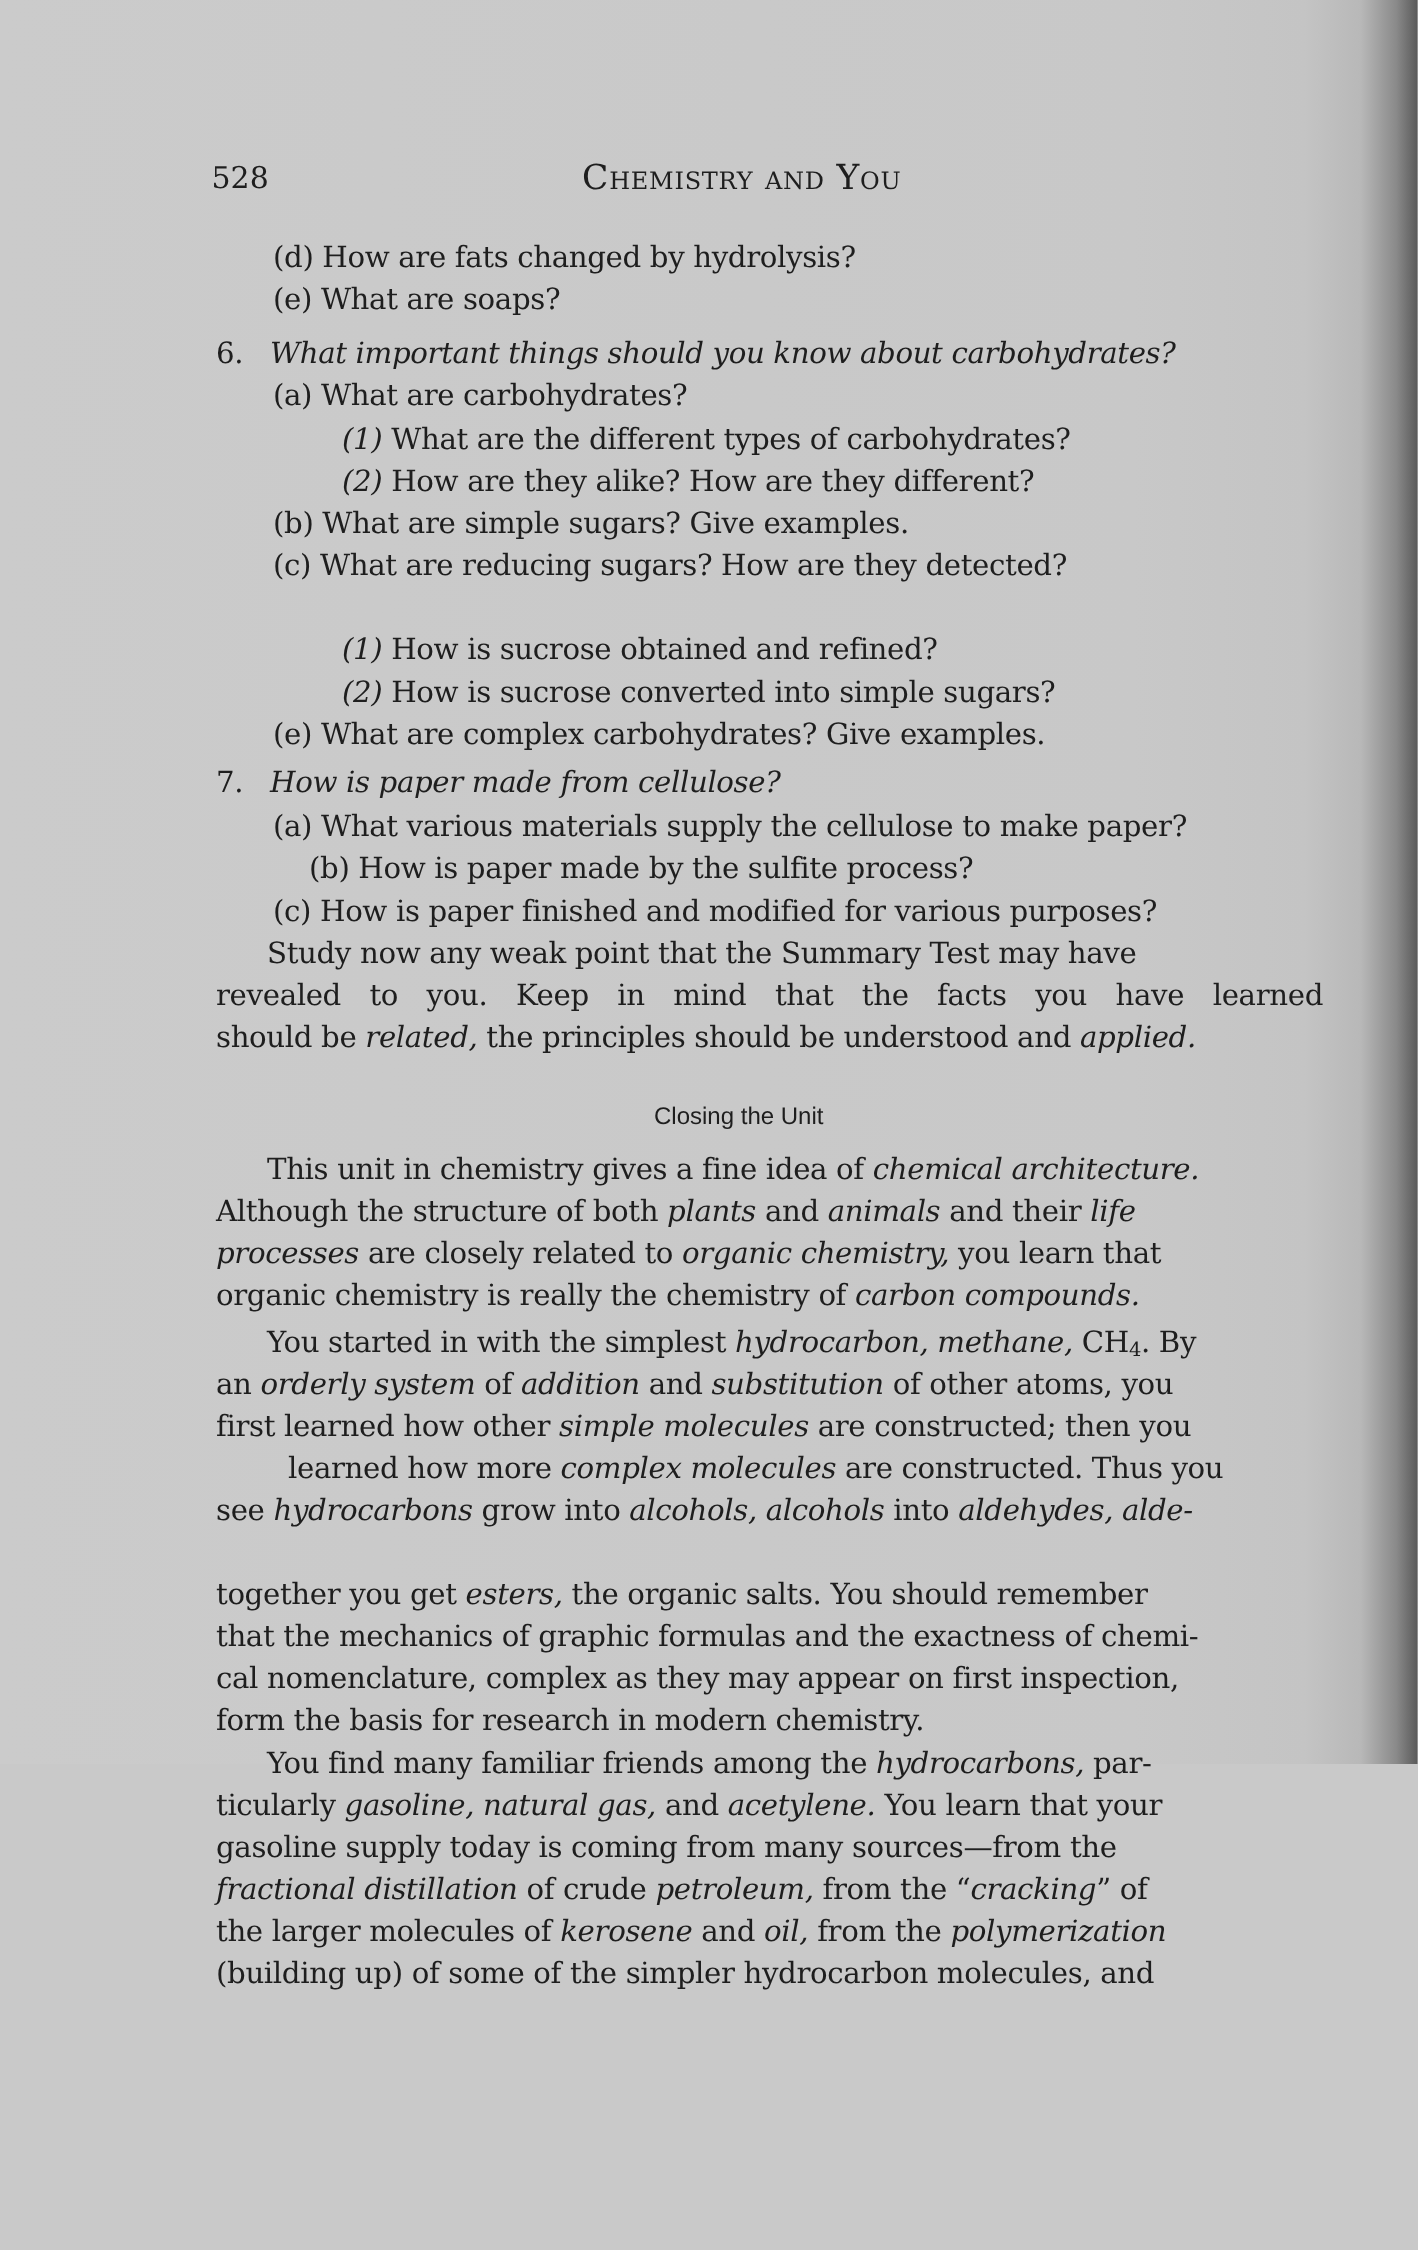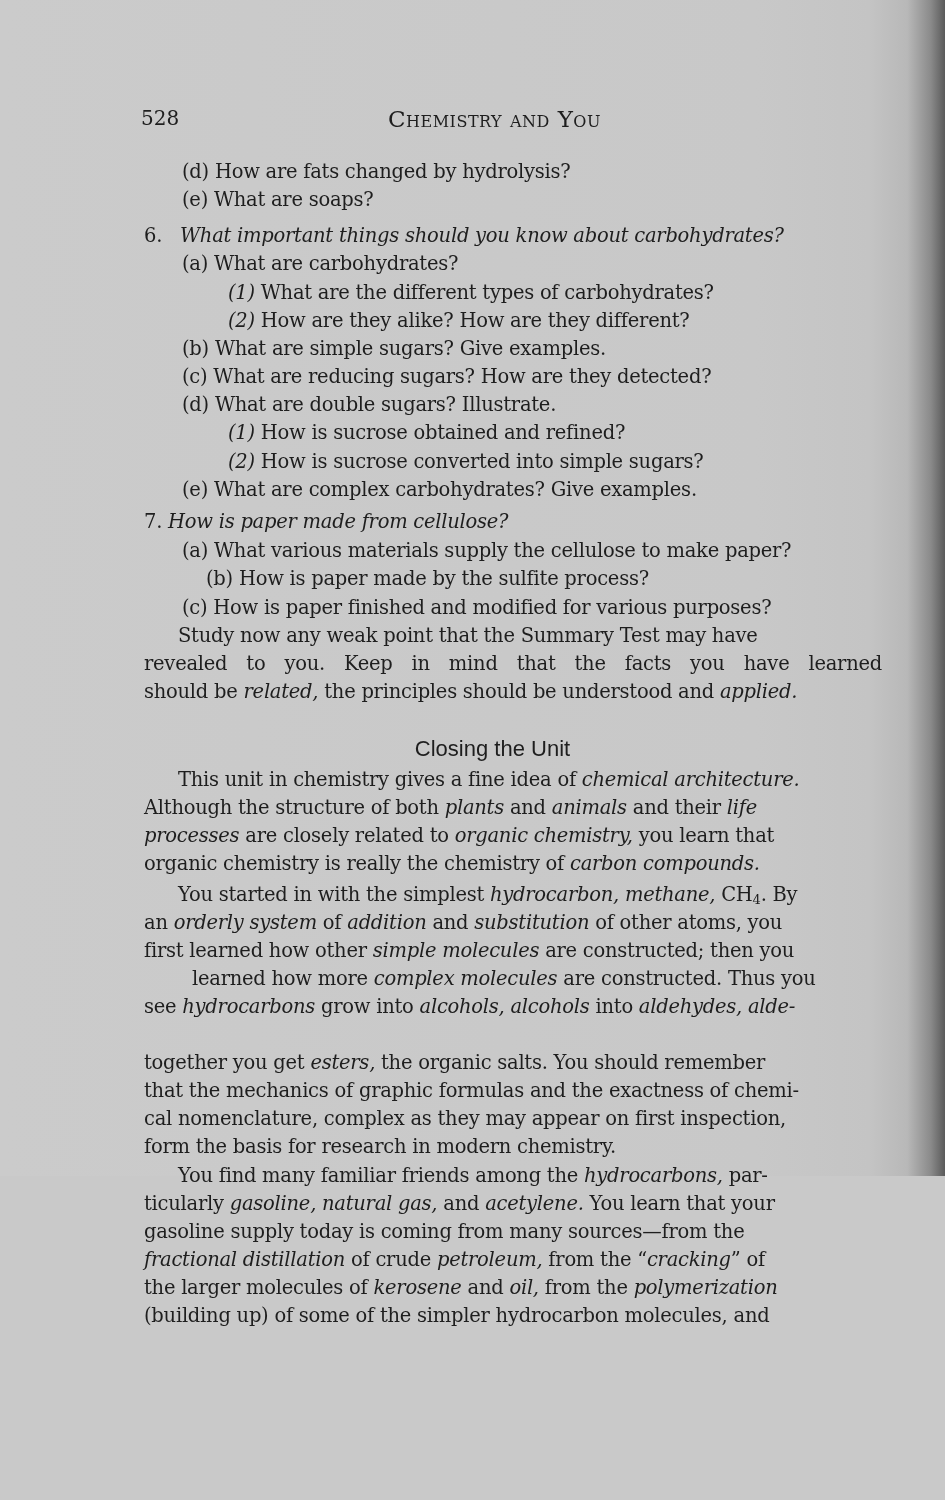--- a/index.html
+++ b/index.html
@@ -25,21 +25,21 @@
   .just span { white-space: pre; }
   i, em { font-style: italic; }
   .header-num { position: absolute; left: 141px; top: 106px; font-size: 20px; }
   .header-title {
     position: absolute; left: 388px; top: 106px; font-size: 23px;
     font-variant: small-caps; letter-spacing: 0.5px;
   }
   .section-title {
     position: absolute; left: 0; width: 945px; top: 736px;
     text-align: center; font-family: "Liberation Sans", sans-serif;
-    font-size: 22px; padding-left: 40px; box-sizing: border-box;
+    font-size: 16px; padding-left: 40px; box-sizing: border-box;
   }
   sub { font-size: 13px; vertical-align: -3px; }
 </style>
 </head>
 <body>
 
 <div class="page">
 
   <div class="header-num">528</div>
   <div class="header-title">Chemistry and You</div>
@@ -53,32 +53,31 @@
   </div>
   <div class="line" style="left:182px; top:252px;">(a) What are carbohydrates?</div>
   <div class="line" style="left:228px; top:281px;">
     <i>(1)</i><span> What are the different types of carbohydrates?</span>
   </div>
   <div class="line" style="left:228px; top:309px;">
     <i>(2)</i><span> How are they alike? How are they different?</span>
   </div>
   <div class="line" style="left:182px; top:337px;">(b) What are simple sugars? Give examples.</div>
   <div class="line" style="left:182px; top:365px;">(c) What are reducing sugars? How are they detected?</div>
-  <div class="line" style="left:182px; top:393px;">(d) What are double sugars? Illustrate.</div>
   <div class="line" style="left:228px; top:421px;">
     <i>(1)</i><span> How is sucrose obtained and refined?</span>
   </div>
   <div class="line" style="left:228px; top:450px;">
     <i>(2)</i><span> How is sucrose converted into simple sugars?</span>
   </div>
   <div class="line" style="left:182px; top:478px;">(e) What are complex carbohydrates? Give examples.</div>
 
   <div class="line" style="left:144px; top:510px;">
     <span>7.</span>
-    <i style="text-align:right;">How is paper made from cellulose?</i>
+    <i style="margin-left:12px;text-align:right;">How is paper made from cellulose?</i>
   </div>
   <div class="line" style="left:182px; top:539px;">(a) What various materials supply the cellulose to make paper?</div>
   <div class="line" style="left:182px; top:567px;margin-left:24px;">(b) How is paper made by the sulfite process?</div>
   <div class="line" style="left:182px; top:596px;">(c) How is paper finished and modified for various purposes?</div>
 
   <div class="line just" style="left:178px; width:704px; top:624px;">
     <span>Study now any weak point that the Summary Test may have</span>
   </div>
   <div class="line" style="left:144px; width:738px; top:652px; text-align-last:justify; text-align:justify;">revealed to you. Keep in mind that the facts you have learned</div>
   <div class="line" style="left:144px; top:680px;">

